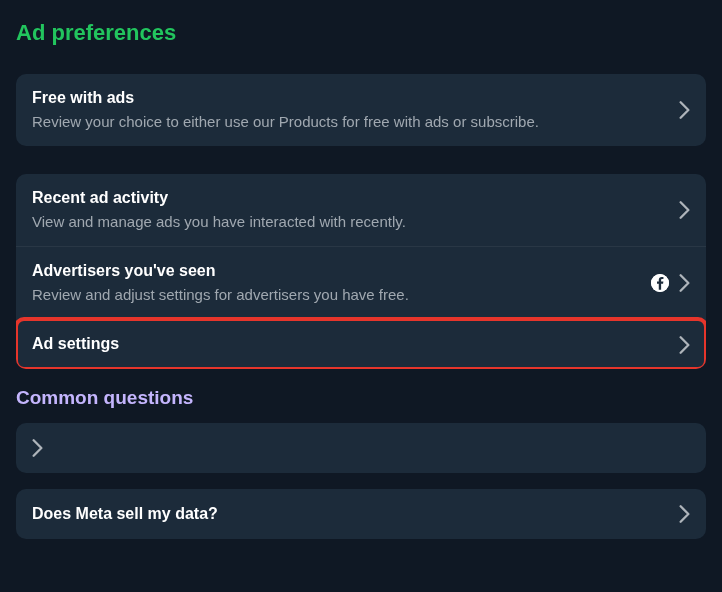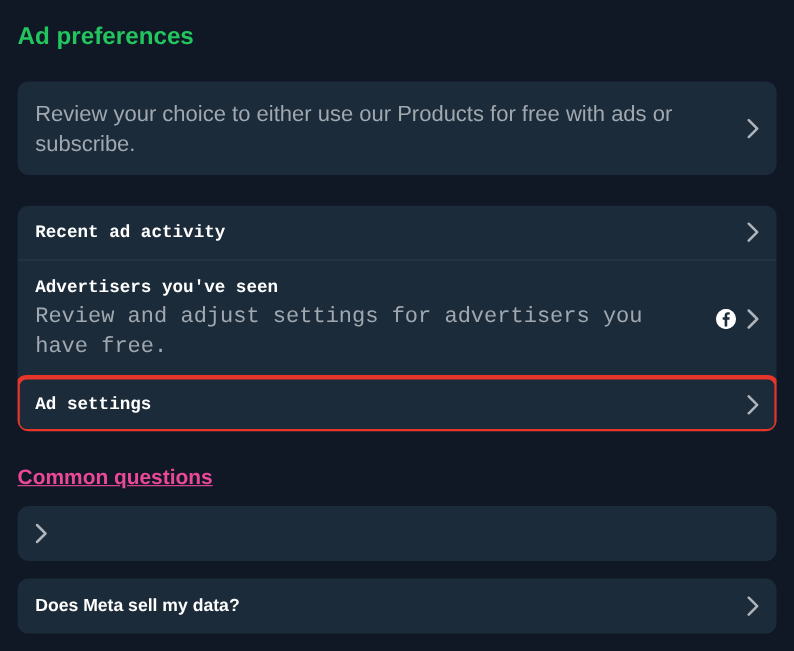--- a/index.html
+++ b/index.html
@@ -19,36 +19,34 @@
     .page-title {
       font-size: 22px;
       font-weight: 700;
       color: #22c55e;
       margin-bottom: 28px;
       margin-top: 4px;
     }
     .section-title {
       font-size: 19px;
       font-weight: 700;
-      color: #ec4899;
-      margin-top: 32px;
+      color: #c4b5fd;
+      margin-top: 18px;
       margin-bottom: 14px;
-      text-decoration: underline;
     }
     .card-group {
       background: #1c2b3a;
       border-radius: 10px;
       overflow: hidden;
     }
     .card-group.standalone {
       margin-bottom: 20px;
     }
     .card-group + .card-group {
       margin-top: 28px;
-      font-family: Liberation Mono, monospace;
     }
     .list-item {
       display: flex;
       align-items: center;
       justify-content: space-between;
       padding: 14px 16px;
       cursor: pointer;
       border-top: 1px solid rgba(255,255,255,0.06);
       position: relative;
     }
@@ -59,21 +57,21 @@
       flex: 1;
       min-width: 0;
     }
     .list-item-title {
       font-size: 16px;
       font-weight: 600;
       color: #ffffff;
       line-height: 1.3;
     }
     .list-item-subtitle {
-      font-size: 20px;
+      font-size: 15px;
       color: #a0a8b0;
       margin-top: 3px;
       line-height: 1.35;
     }
     .list-item-icons {
       display: flex;
       align-items: center;
       gap: 10px;
       margin-left: 12px;
     }
@@ -121,36 +119,38 @@
     }
   </style>
 </head>
 <body>
 
 <h1 class="page-title">Ad preferences</h1>
 
 <div class="card-group standalone">
   <div class="list-item">
     <div class="list-item-content">
+      <div class="list-item-title">Free with ads</div>
       <div class="list-item-subtitle">Review your choice to either use our Products for free with ads or subscribe.</div>
     </div>
     <div class="list-item-icons">
       <span class="chevron">
         <svg width="11" height="18" viewBox="0 0 8 14" fill="none">
             <path d="M1 1l6 6-6 6" stroke="currentColor" stroke-width="1.8" stroke-linecap="round" stroke-linejoin="round"></path>
           </svg>
       </span>
     </div>
   </div>
 </div>
 
 <div class="card-group">
   <div class="list-item">
     <div class="list-item-content">
       <div class="list-item-title">Recent ad activity</div>
+      <div class="list-item-subtitle">View and manage ads you have interacted with recently.</div>
     </div>
     <div class="list-item-icons">
       <span class="chevron">
         <svg width="11" height="18" viewBox="0 0 8 14" fill="none">
             <path d="M1 1l6 6-6 6" stroke="currentColor" stroke-width="1.8" stroke-linecap="round" stroke-linejoin="round"></path>
           </svg>
       </span>
     </div>
   </div>
 

